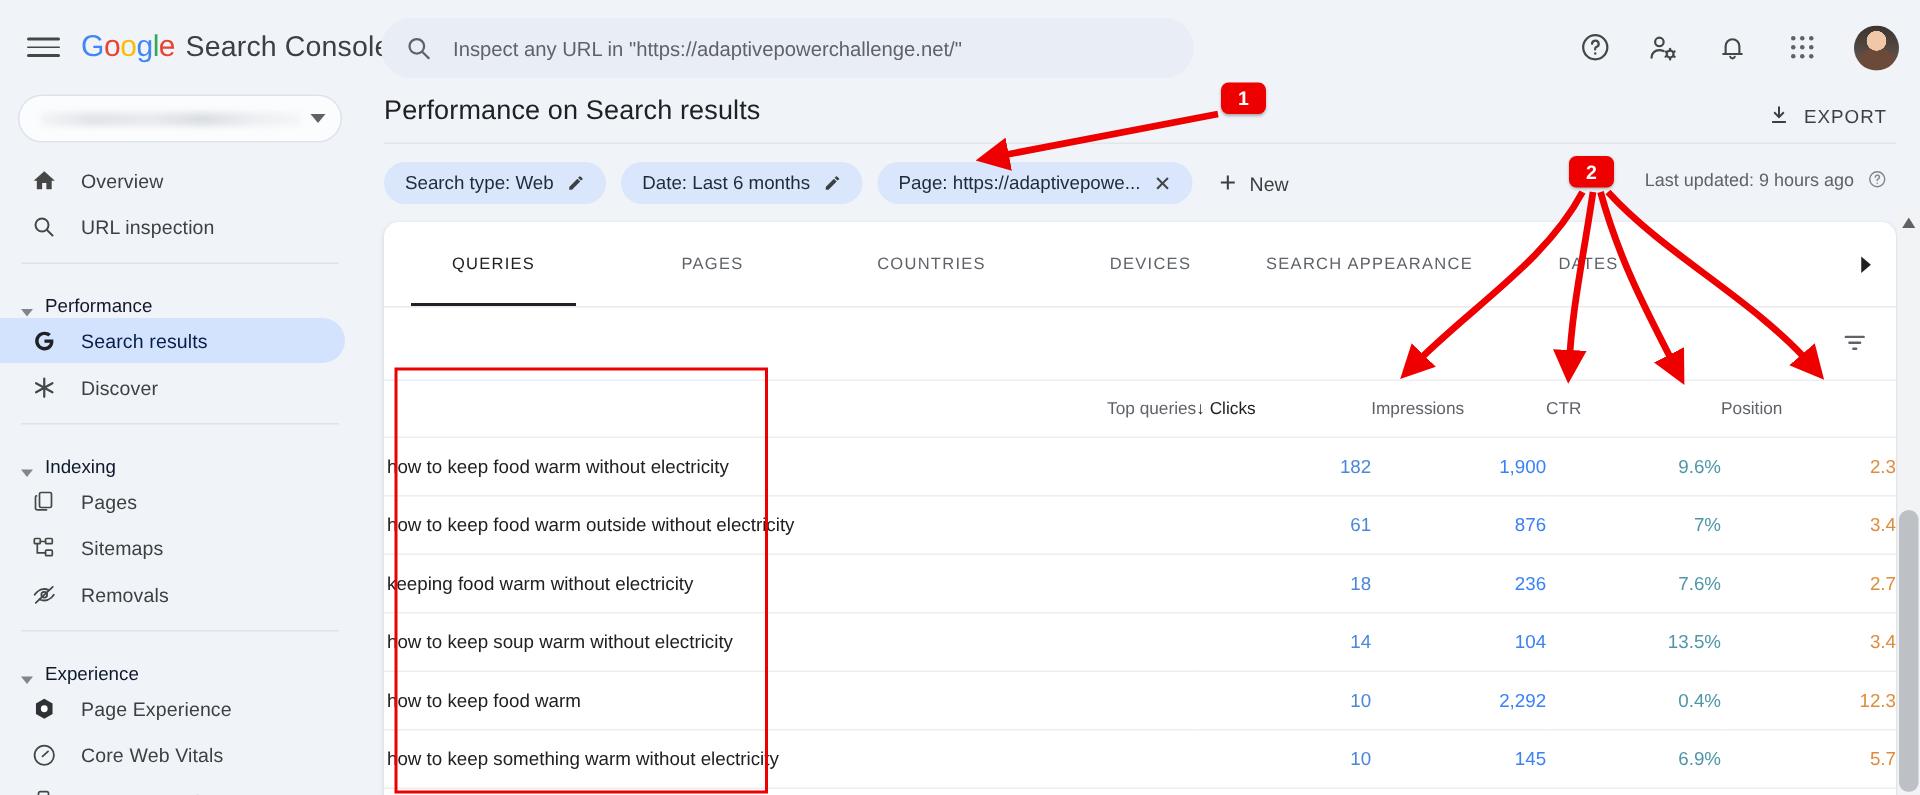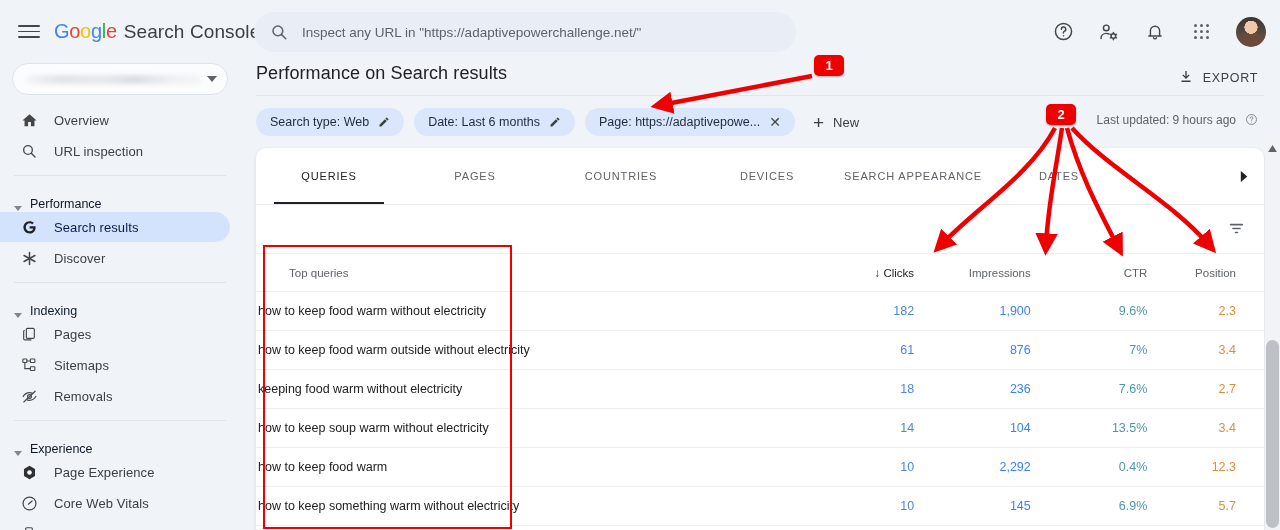--- a/index.html
+++ b/index.html
@@ -142,36 +142,36 @@
   .tab-more {
     position: absolute; right: 14px; top: 0; height: 57px; display: flex; align-items: center;
     cursor: pointer;
   }
   .toolrow { height: 49px; border-bottom: 1px solid #eceef0; position: relative; }
   .filter-icon { position: absolute; right: 18px; top: 14px; cursor: pointer; }
 
   table { width: 100%; border-collapse: collapse; table-layout: fixed; }
   thead th {
     font-weight: 400; font-size: 11.5px; color: #5f6368;
-    padding: 13px 0 12px 0; text-align: right; border-bottom: 1px solid #eceef0;
-  }
-  thead th.qcol { text-align: left; padding-left: 33px; width: 520px; }
+    padding: 13px 0 12px 0; text-align: left; border-bottom: 1px solid #eceef0;
+  }
+  thead th.qcol { text-align: right; padding-left: 33px; width: 520px; }
   thead th.clicks { color: #202124; font-weight: 500; }
   thead th.m { width: 112px; }
   thead th.last { padding-right: 28px; }
   tbody td {
     font-size: 12.5px; padding: 12px 0; text-align: right;
     border-bottom: 1px solid #eceef0; color: #3c4043; height: 36px;
   }
   tbody td.qcell { text-align: left; padding-left: 2px; color: #202124; font-size: 12.5px; }
   tbody td.clicks { color: #4c87d9; }
   tbody td.impr { color: #3b82f6; }
   tbody td.ctr { color: #4e97a8; }
   tbody td.pos { color: #dd8d3c; }
-  tbody td.last { padding-right: 28px; }
+  tbody td.last { }
 
   
   .vscroll { position: absolute; right: 0; top: 140px; width: 15px; height: 390px; background: #f1f3f4; }
   .vscroll .arrow-up {
     width: 15px; height: 16px; display: flex; align-items: center; justify-content: center;
     cursor: pointer;
   }
   .vscroll .thumb {
     position: absolute; left: 1px; top: 200px; width: 13px; height: 188px;
     background: #bdc1c6; border-radius: 7px; cursor: grab;

